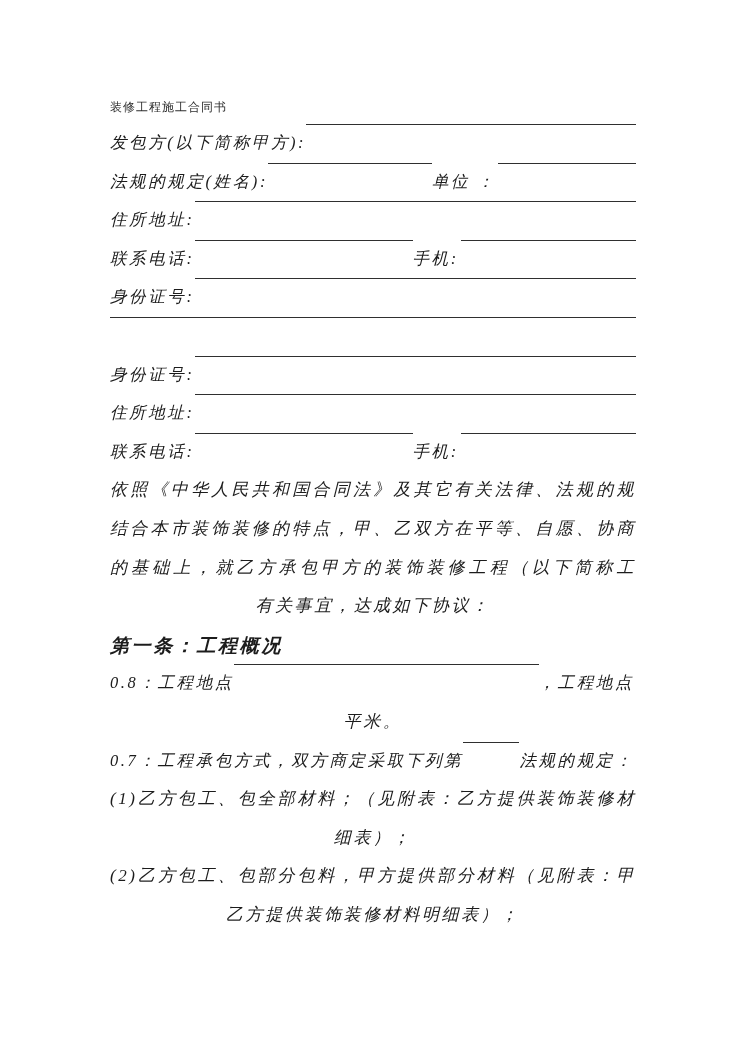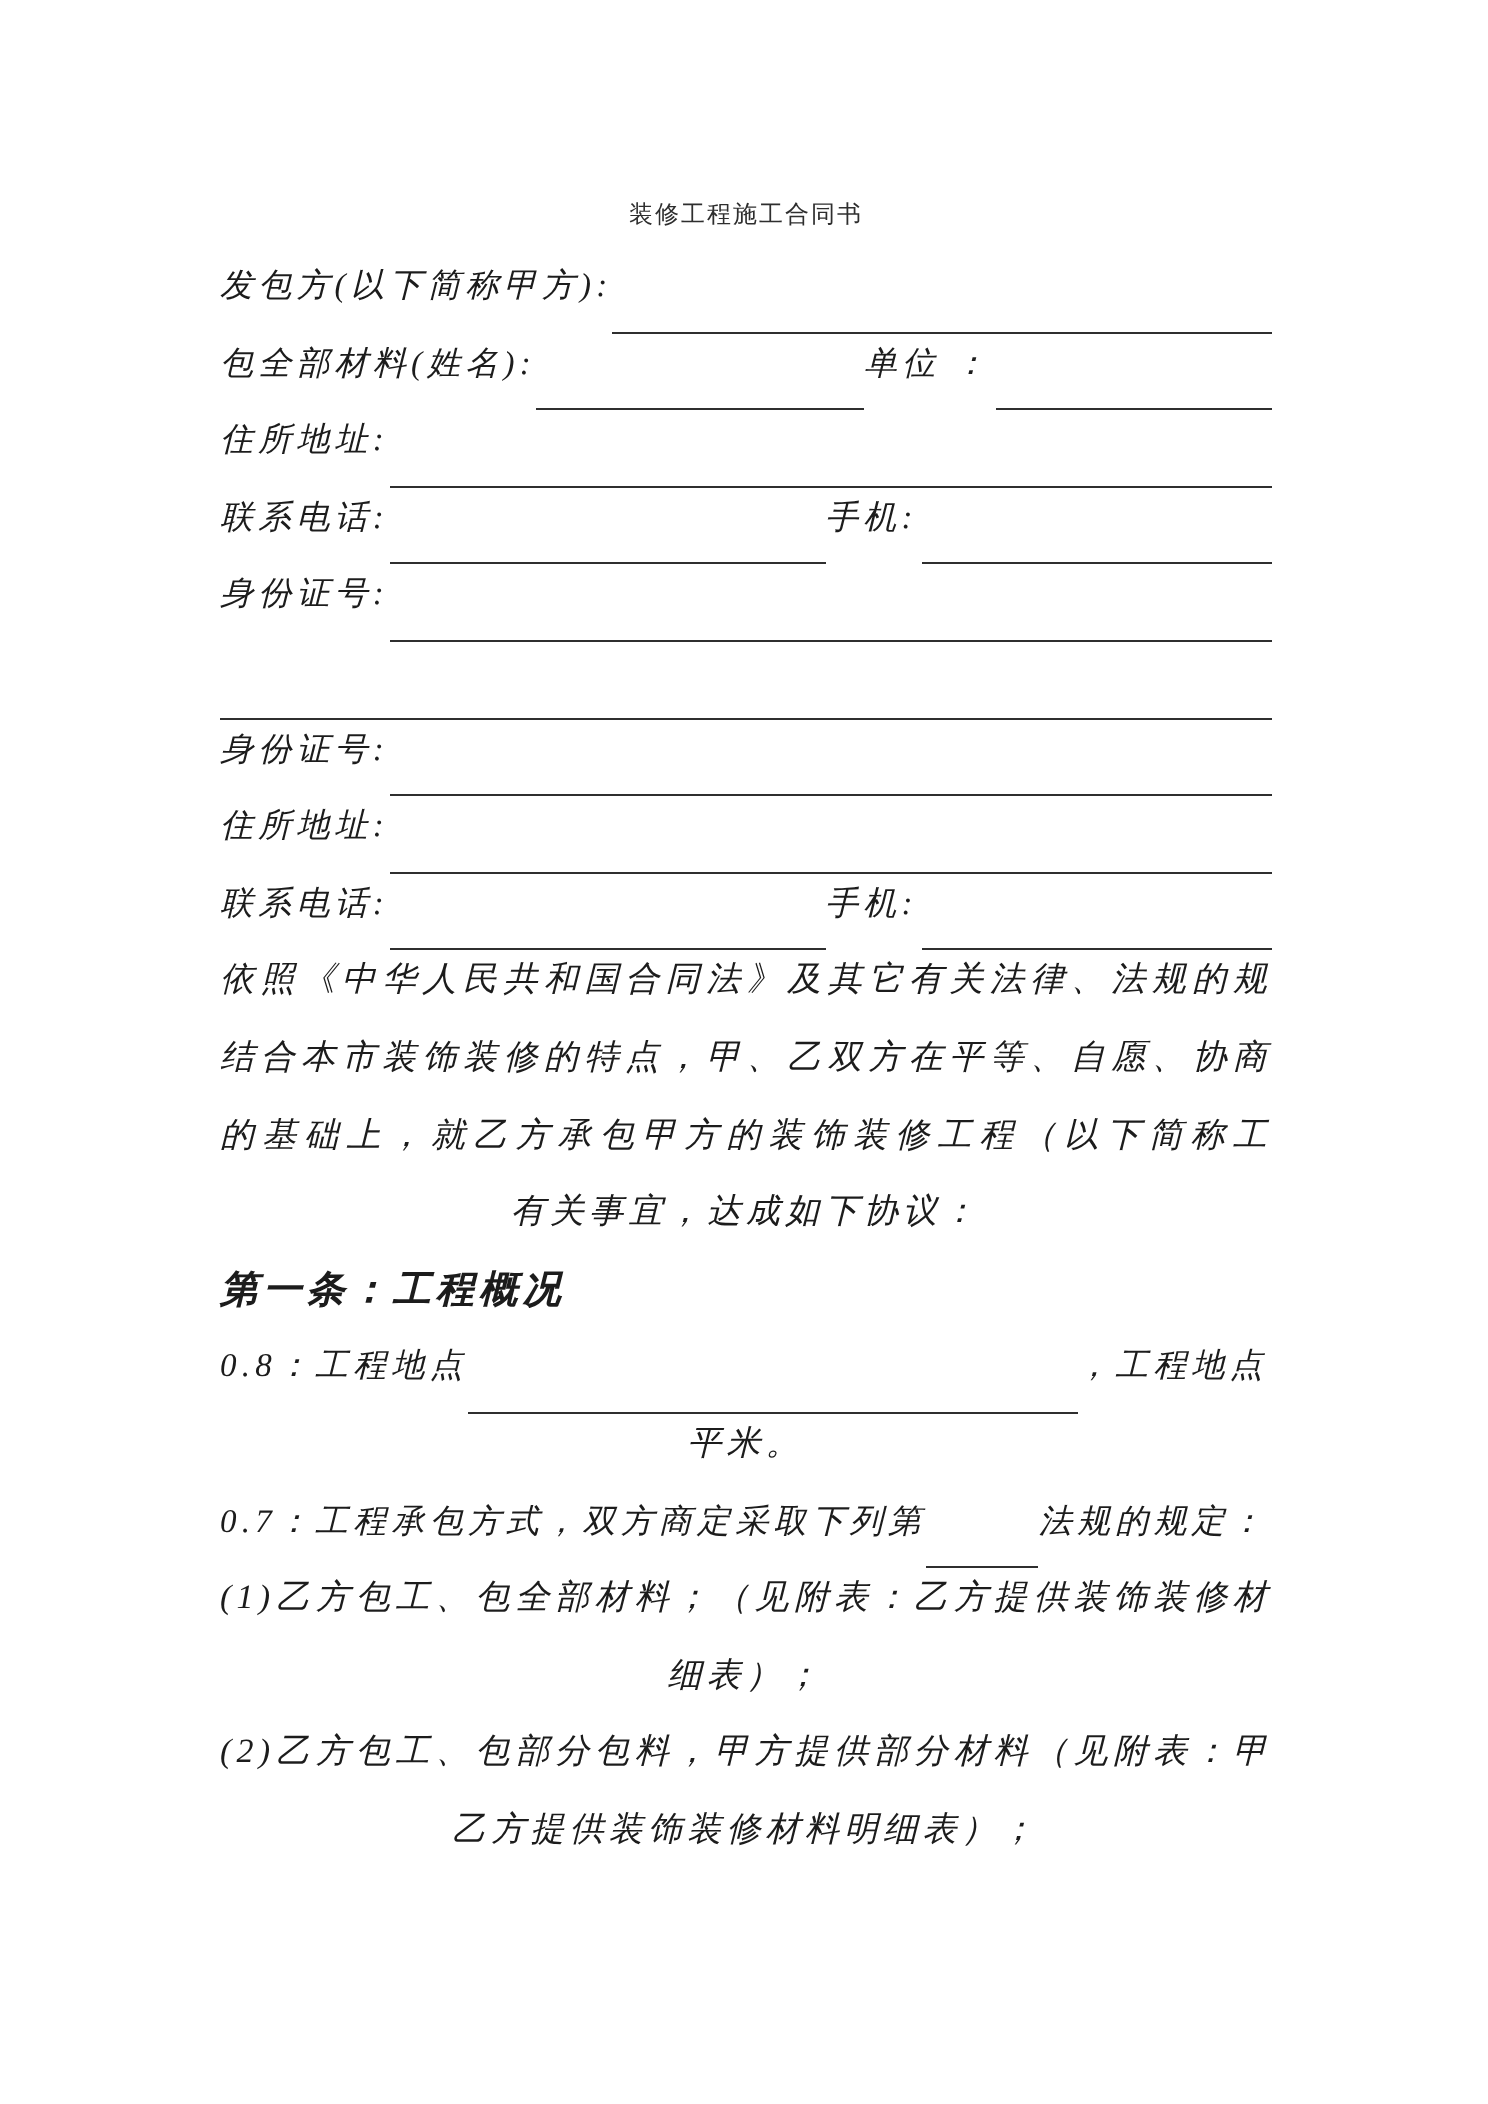--- a/index.html
+++ b/index.html
@@ -18,32 +18,31 @@
     top: 99px;
     width: 526px;
   }
   .doc-title {
     font-family: "Liberation Sans", "DejaVu Sans", sans-serif;
     font-style: normal;
     font-size: 12px;
     letter-spacing: 1px;
     color: #2e2e2e;
     height: 25px;
-    text-align: center;
   }
   
   .kai {
     font-style: italic;
     font-size: 17px;
     letter-spacing: 2.6px;
     color: #1c1c1c;
   }
   .frow {
     display: flex;
-    align-items: flex-end;
+    align-items: flex-start;
     height: 38.6px;
     line-height: 38.6px;
     font-size: 16.5px;
     white-space: nowrap;
     font-style: italic;
   }
   .lbl { flex: 0 0 auto; }
   .lbl2 { flex: 0 0 auto; padding-right: 2px; }
   .blank {
     height: 0;
@@ -86,21 +85,21 @@
     <div class="doc-title">装修工程施工合同书</div>
 
     <div class="kai">
 
       <div class="frow">
         <span class="lbl">发包方(以下简称甲方):</span>
         <span class="blank grow"></span>
       </div>
 
       <div class="frow">
-        <span class="lbl">包全部材料(姓名):</span>
+        <span class="lbl">法规的规定(姓名):</span>
         <span class="blank w164"></span>
         <span class="lbl2">单位 ：</span>
         <span class="blank grow"></span>
       </div>
 
       <div class="frow">
         <span class="lbl">住所地址:</span>
         <span class="blank grow"></span>
       </div>
 

